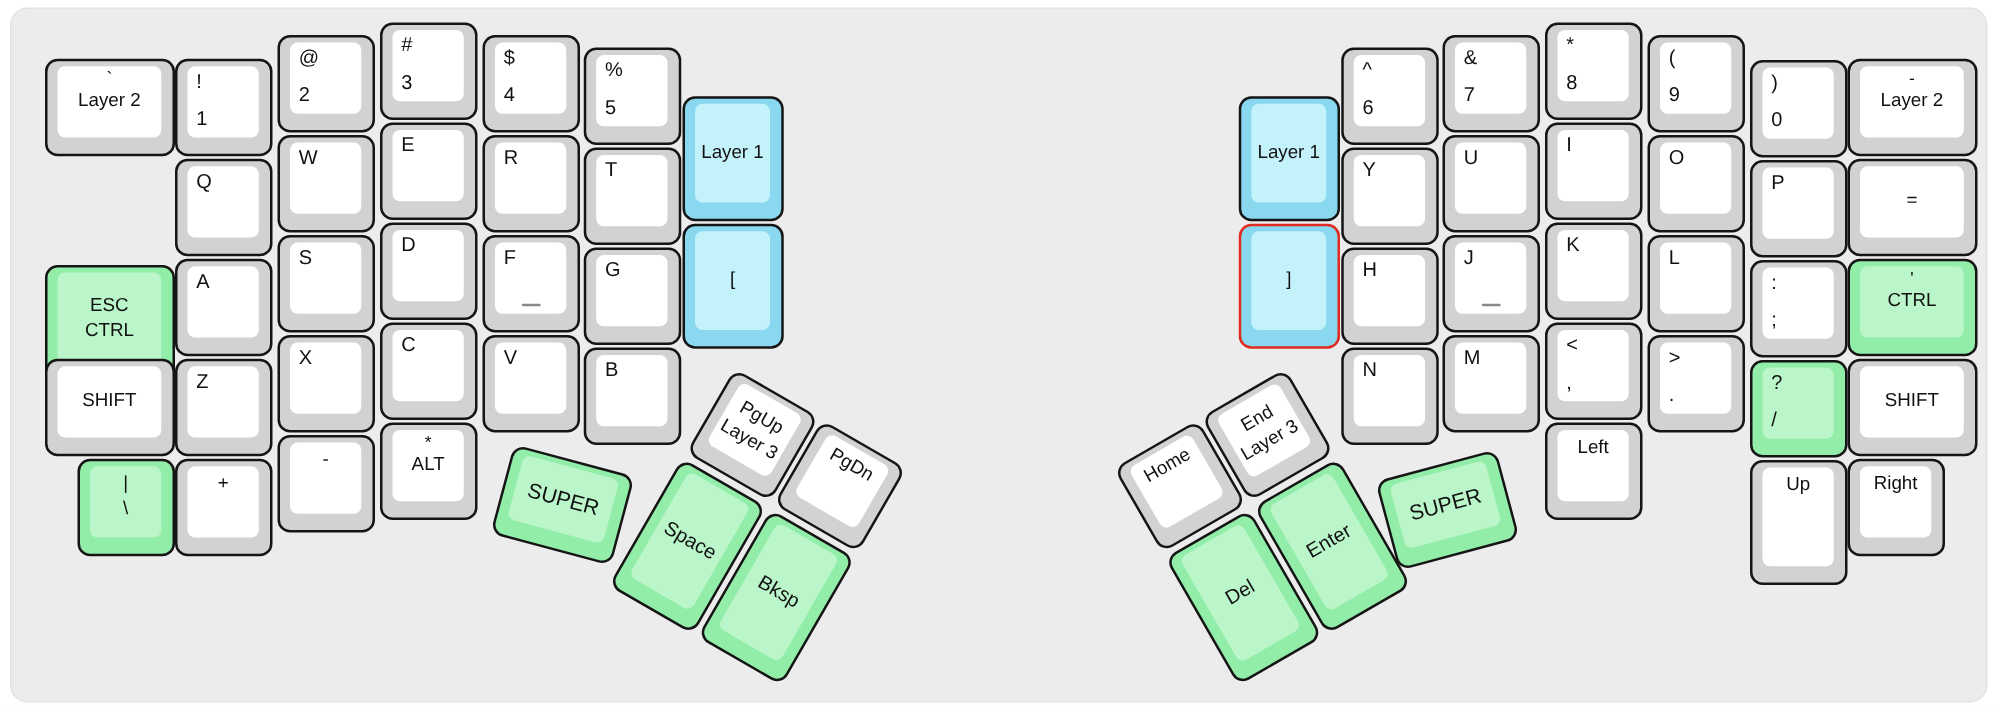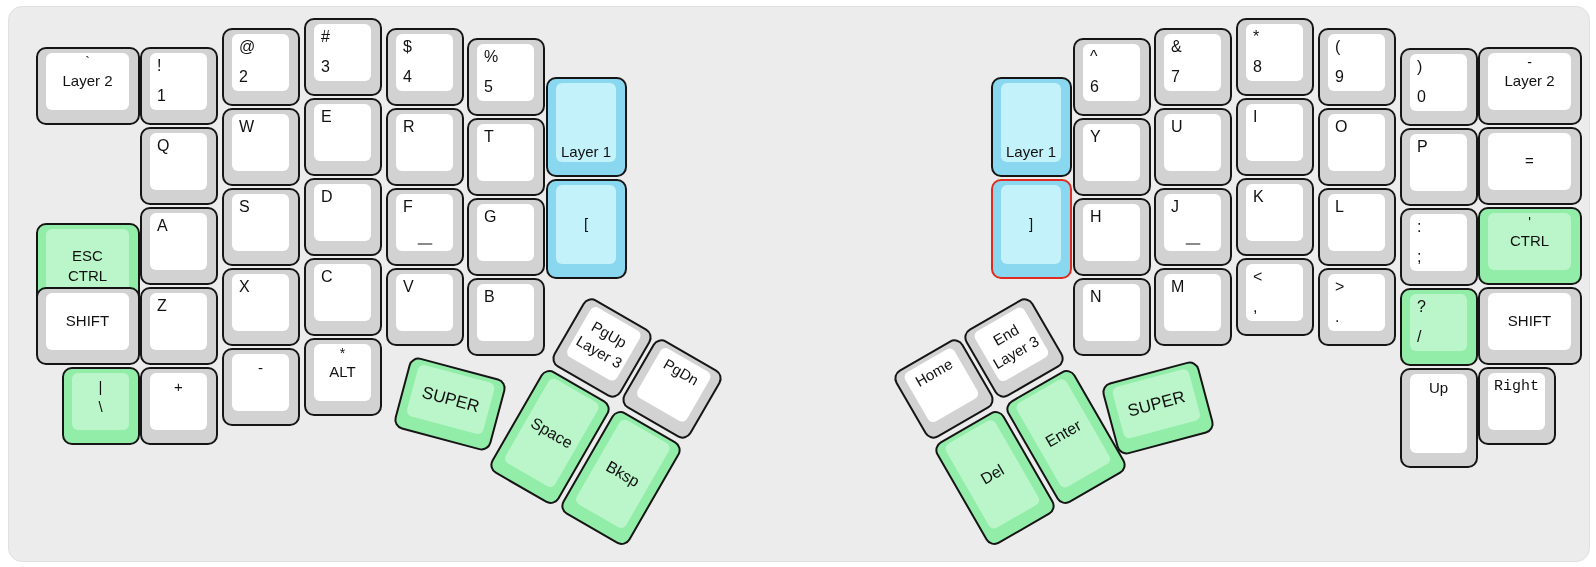--- a/index.html
+++ b/index.html
@@ -19,38 +19,38 @@
         font-size:15px;line-height:1.25;}
   .key.green .face{background:var(--green-face,#baf6ca);}
   .key.blue .face{background:var(--blue-face,#c3f2fb);}
   .leg-tl{position:absolute;left:7px;top:3px;font-size:16px;white-space:pre;}
   .leg-ml{position:absolute;left:7px;top:33px;font-size:16px;white-space:pre;}
   .leg-top{position:absolute;left:0;right:0;top:1px;text-align:center;font-size:14px;}
   .main{position:absolute;left:0;right:0;top:0;bottom:0;
         display:flex;flex-direction:column;align-items:center;justify-content:center;
         text-align:center;gap:1px;}
   .main.va-top{justify-content:flex-start;padding-top:5px;}
-  .main.va-high{justify-content:flex-end;}
+  .main.va-high{justify-content:center;}
   .home-bar{position:absolute;bottom:6px;left:50%;transform:translateX(-50%);
             width:15px;height:2.5px;background:#8a8a8a;border-radius:1px;}
 </style>
 </head>
 <body>
 
 <div class="panel"></div>
 <div class="keys-layer">
     <div class="key" style="left: 36px; top: 47px; width: 104px; height: 78px;">
       <div class="face">
         <div class="leg-top">`</div>
         <div class="main">
           <div>Layer 2</div>
         </div>
       </div>
     </div>
-    <div class="key green" style="left: 36px; top: 223px; width: 104px; height: 96px;">
+    <div class="key green" style="left: 36px; top: 212px; width: 104px; height: 96px;">
       <div class="face">
         <div class="main">
           <div>ESC</div>
           <div>CTRL</div>
         </div>
       </div>
     </div>
     <div class="key" style="left: 36px; top: 287px; width: 104px; height: 78px;">
       <div class="face">
         <div class="main">
@@ -316,20 +316,27 @@
       <div class="face">
         <span class="leg-tl">K</span>
       </div>
     </div>
     <div class="key" style="left: 1236px; top: 258px; width: 78px; height: 78px;">
       <div class="face">
         <span class="leg-tl">&lt;</span>
         <span class="leg-ml">,</span>
       </div>
     </div>
+    <div class="key" style="left: 1236px; top: 338px; width: 78px; height: 78px;">
+      <div class="face">
+        <div class="main va-top">
+          <div>Left</div>
+        </div>
+      </div>
+    </div>
     <div class="key" style="left: 1318px; top: 28px; width: 78px; height: 78px;">
       <div class="face">
         <span class="leg-tl">(</span>
         <span class="leg-ml">9</span>
       </div>
     </div>
     <div class="key" style="left: 1318px; top: 108px; width: 78px; height: 78px;">
       <div class="face">
         <span class="leg-tl">O</span>
       </div>
@@ -398,21 +405,21 @@
         </div>
       </div>
     </div>
     <div class="key" style="left: 1478px; top: 287px; width: 104px; height: 78px;">
       <div class="face">
         <div class="main">
           <div>SHIFT</div>
         </div>
       </div>
     </div>
-    <div class="key" style="left: 1478px; top: 367px; width: 78px; height: 78px; font-family: Liberation Mono, monospace;">
+    <div class="key" style="left: 1478px; top: 367px; width: 78px; height: 78px;">
       <div class="face">
         <div class="main va-top">
           <div>Right</div>
         </div>
       </div>
     </div>
     <div class="key" style="left: 905px; top: 350px; width: 78px; height: 78px; transform: rotate(-30deg);">
       <div class="face">
         <div class="main va-top">
           <div>Home</div>

